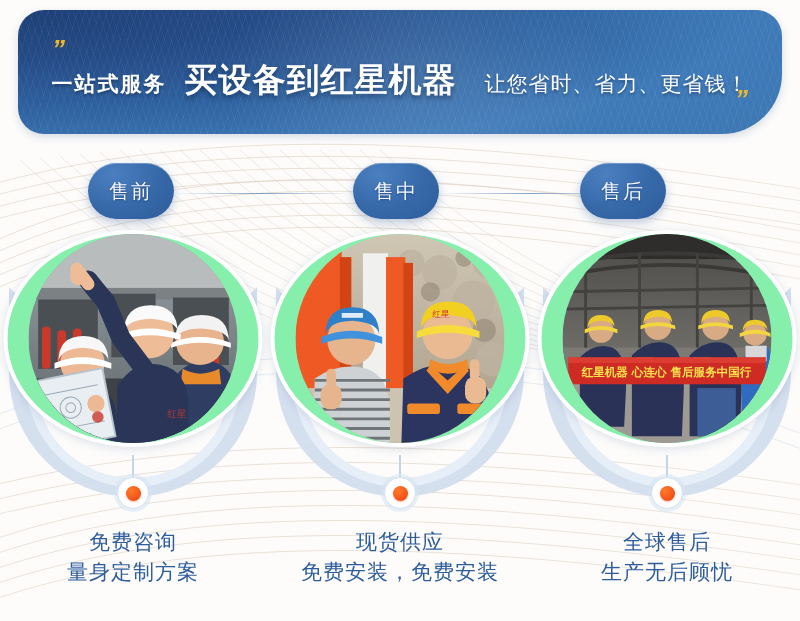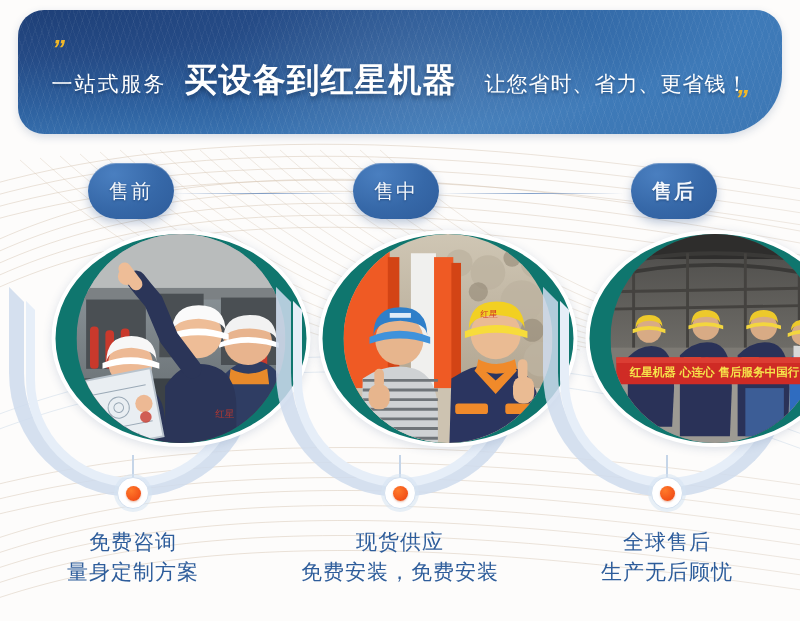--- a/index.html
+++ b/index.html
@@ -47,21 +47,21 @@
     font-size:26px;letter-spacing:-2px;line-height:1;
   }
   .quote-left{left:34px;top:26px;}
   .quote-right{right:36px;bottom:22px;}
   .headline{
     position:absolute;left:0;right:0;top:48px;
     display:flex;align-items:baseline;justify-content:center;gap:0;
     color:#fff;white-space:nowrap;
   }
   .hl-small{
-    font-size:21px;font-weight:400;letter-spacing:2px;
+    font-size:21px;font-weight:700;letter-spacing:2px;
     text-shadow:0 2px 3px rgba(10,30,60,.45);
   }
   .hl-big{
     font-size:33px;font-weight:700;letter-spacing:1px;margin:0 28px 0 18px;
     text-shadow:0 3px 5px rgba(10,30,60,.5);
   }
   .hl-tail{
     font-size:21px;font-weight:400;letter-spacing:1px;
     text-shadow:0 2px 3px rgba(10,30,60,.45);
   }
@@ -77,21 +77,21 @@
   .pill{
     position:absolute;top:0;width:86px;height:56px;border-radius:28px;
     background:radial-gradient(120% 140% at 30% 20%, #4a7fc0 0%, #3668a8 45%, #2a5694 100%);
     box-shadow:0 4px 10px rgba(45,85,145,.30), inset 0 1px 0 rgba(255,255,255,.25);
     display:flex;align-items:center;justify-content:center;
     color:#f2f6fb;font-size:20px;font-weight:500;letter-spacing:2px;
     text-shadow:0 1px 2px rgba(15,45,90,.55);
   }
   .pill-1{left:88px;}
   .pill-2{left:353px;}
-  .pill-3{left:631px;font-weight:bold;}
+  .pill-3{left:580px;}
 
   
   .cols{position:absolute;left:0;top:225px;width:800px;height:396px;}
   .col{position:absolute;top:0;width:266px;height:396px;}
   .col-1{left:0px;}
   .col-2{left:267px;}
   .col-3{left:534px;}
 
   .arc{
     position:absolute;left:50%;transform:translateX(-50%);
@@ -109,22 +109,21 @@
     border-top-color:transparent;
     border-radius:0 0 107px 107px;
     box-sizing:border-box;
   }
 
   .photo{
     position:absolute;left:50%;transform:translateX(-50%);top:5px;
     width:259px;height:217px;border-radius:50%;overflow:hidden;
     border:4px solid #ffffff;box-sizing:border-box;
     box-shadow:0 2px 10px rgba(50,80,130,.16);
-    background:#0f766e;
-    margin-left:48px;
+    background:#86efac;
   }
   .photo svg{display:block;width:100%;height:100%;}
 
   .stem{
     position:absolute;left:50%;transform:translateX(-50%);
     top:230px;width:2px;height:28px;background:#c5d5e8;
   }
   .dot-ring{
     position:absolute;left:50%;transform:translateX(-50%);top:252px;
     width:30px;height:30px;border-radius:50%;

